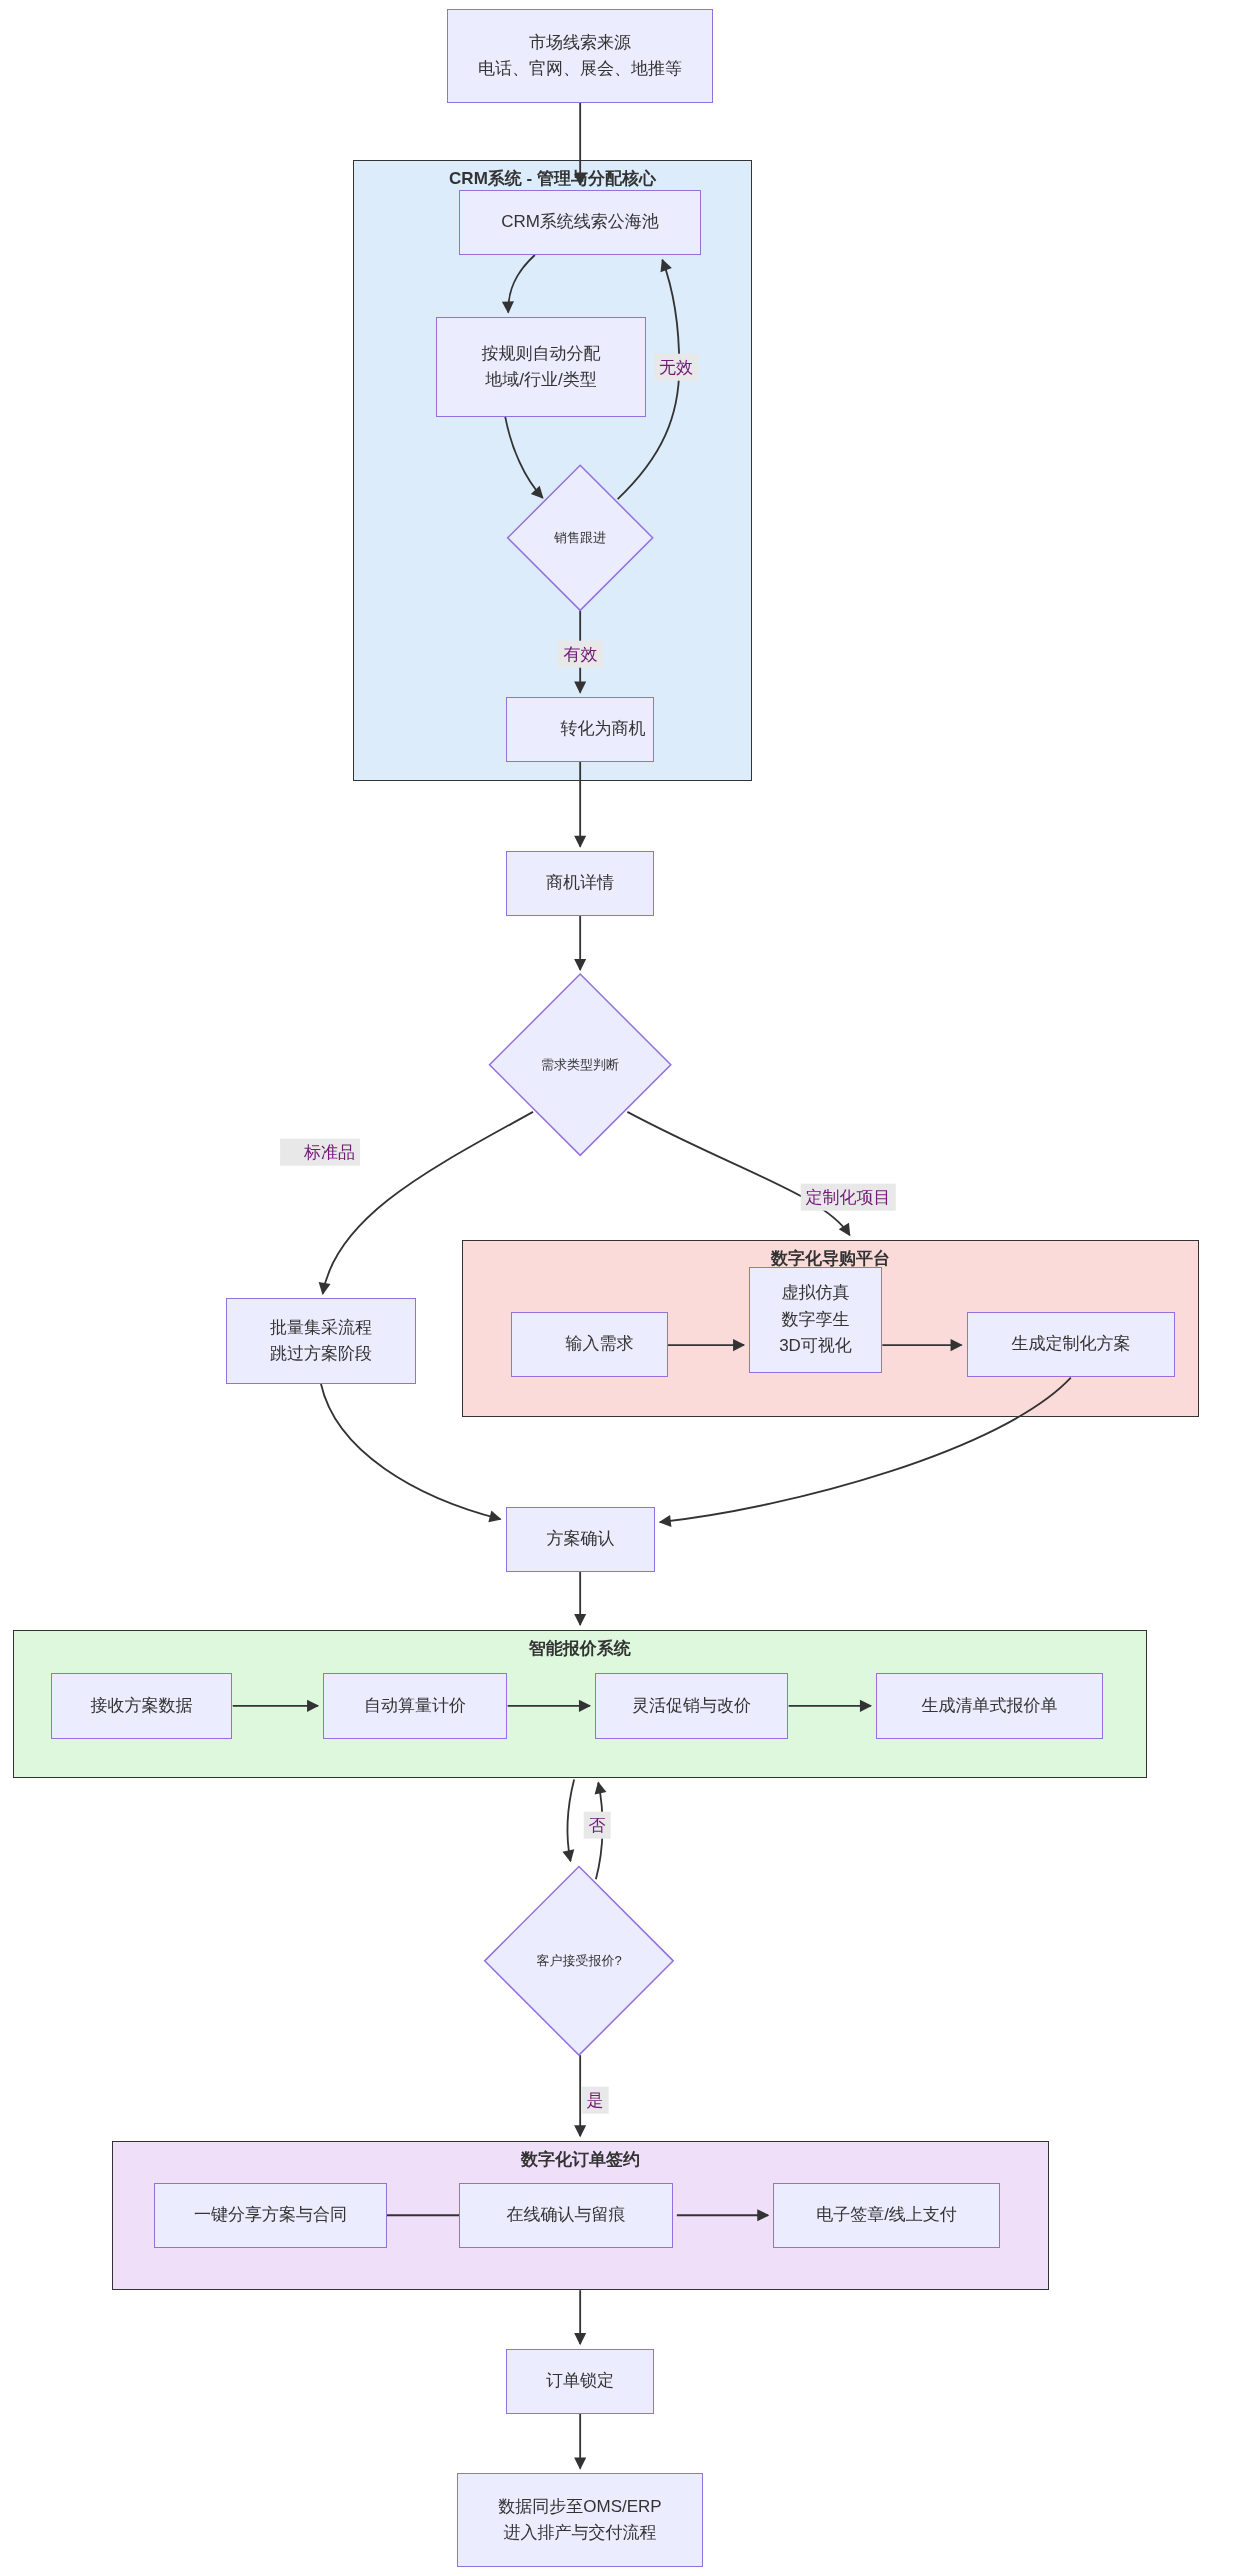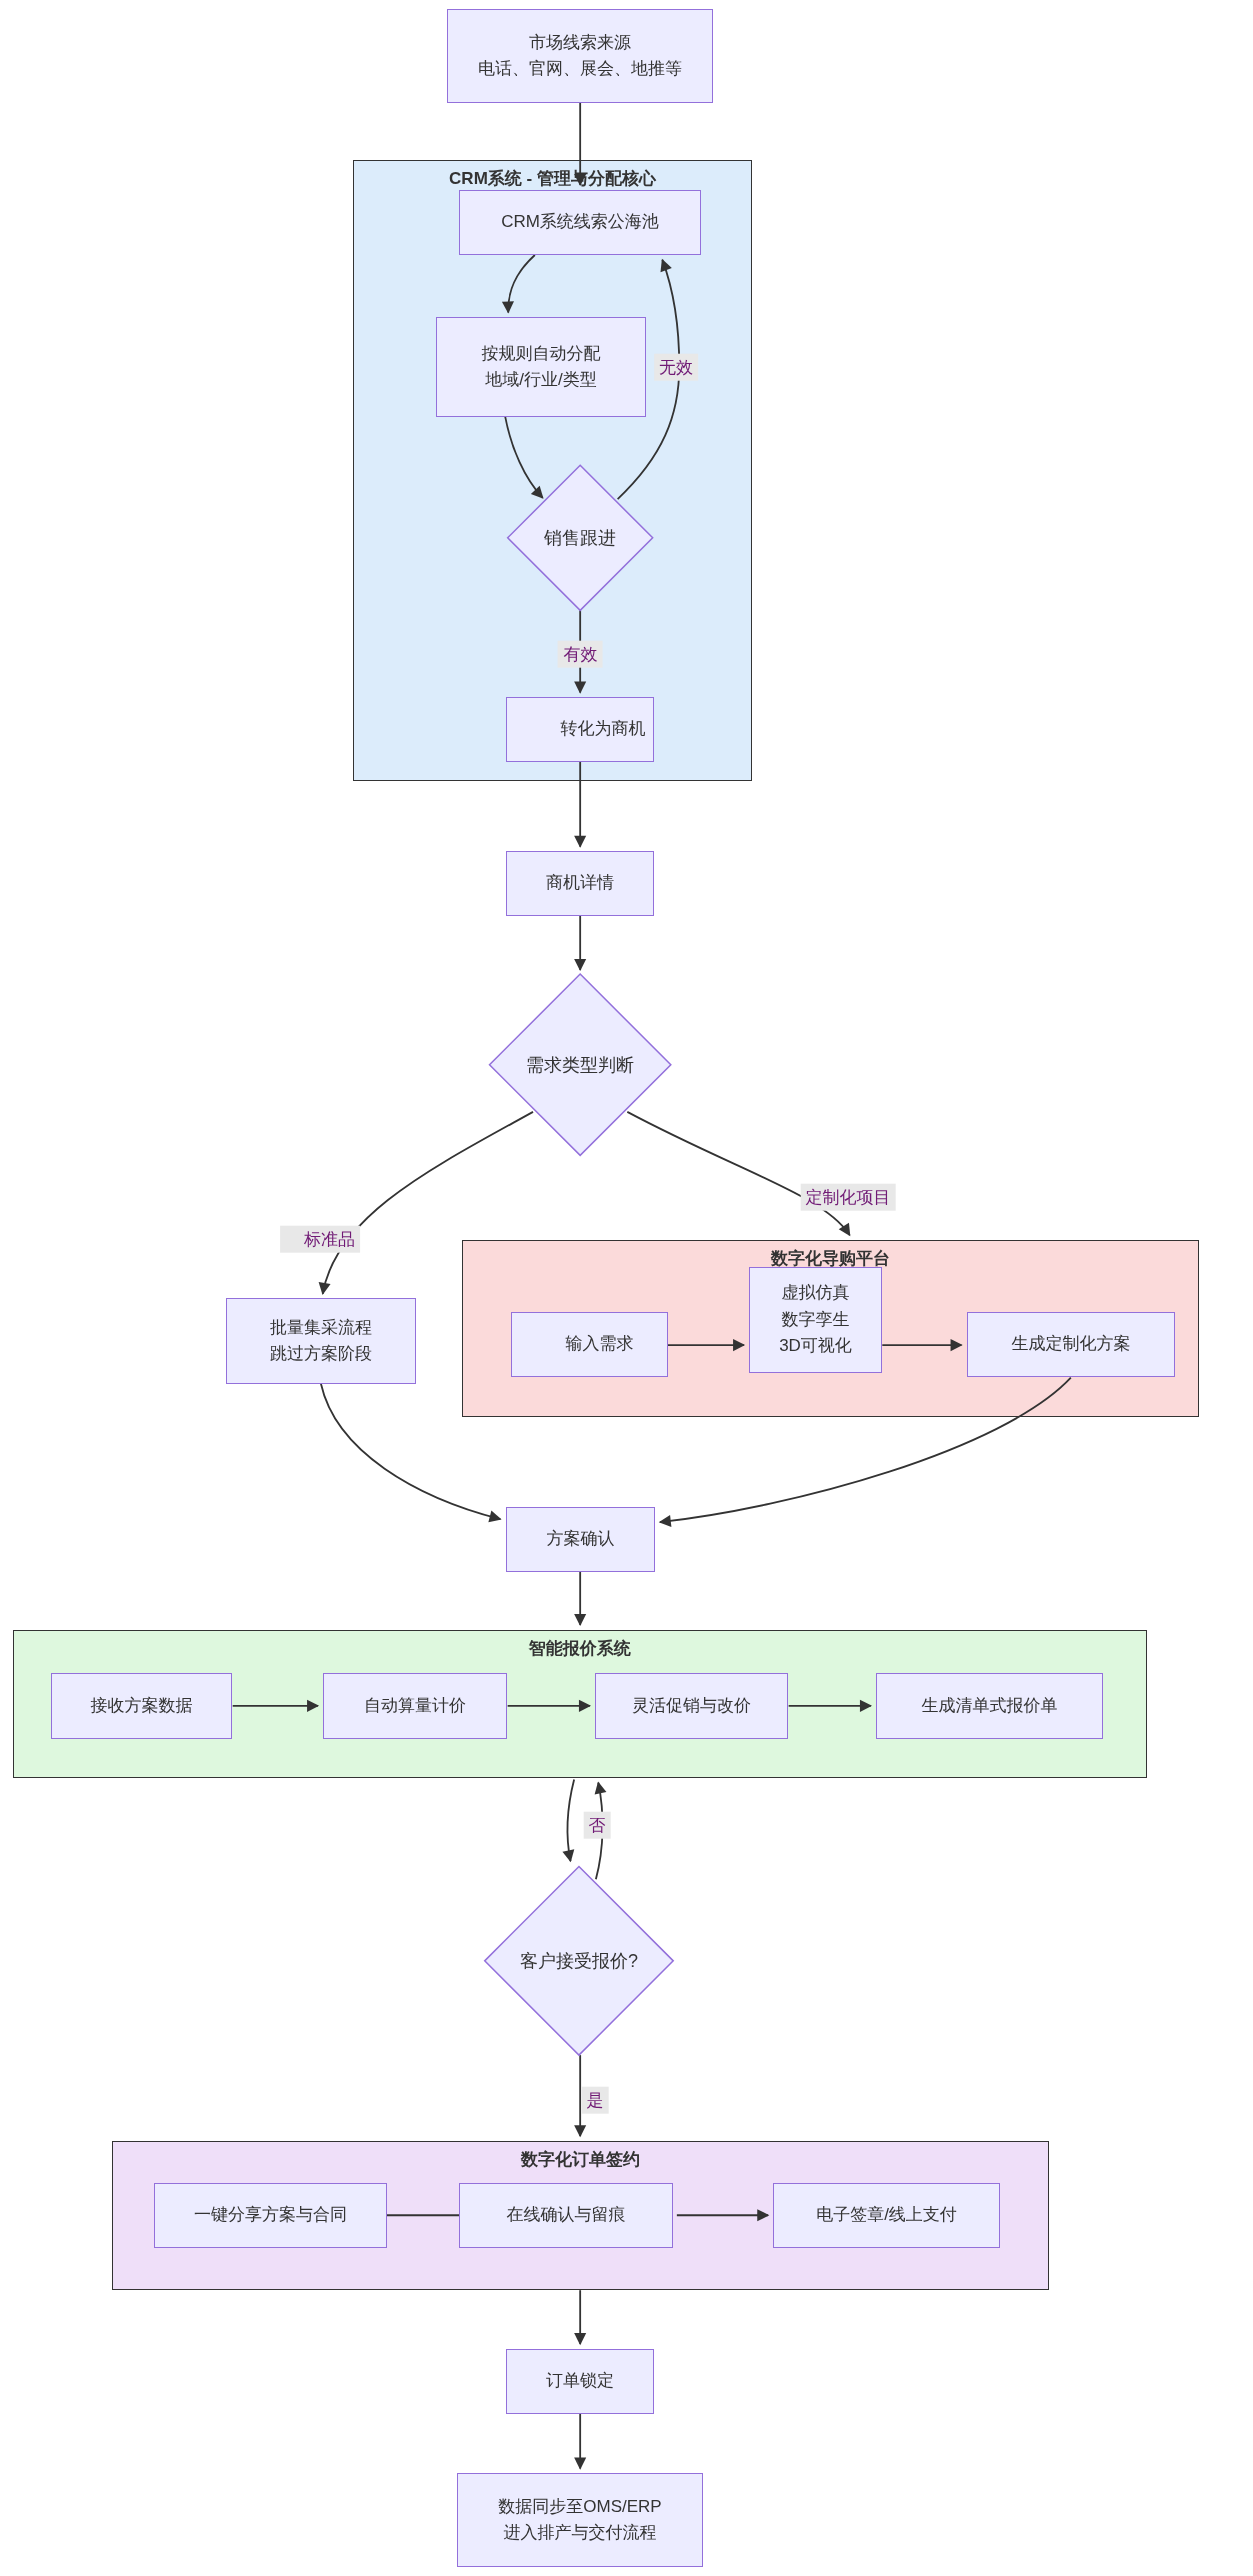--- a/index.html
+++ b/index.html
@@ -37,31 +37,31 @@
   #n-receive  { left:51px;   top:1673px; width:181px; height:66px; }
   #n-auto     { left:323px;  top:1673px; width:184px; height:66px; }
   #n-promo    { left:595px;  top:1673px; width:193px; height:66px; }
   #n-quotelist{ left:876px; top:1673px; width:227px; height:66px; }
   #n-share    { left:154px;  top:2183px; width:233px; height:65px; }
   #n-online   { left:459px;  top:2183px; width:214px; height:65px; }
   #n-esign    { left:773px; top:2183px; width:227px; height:65px; }
   #n-lock     { left:506px;  top:2349px; width:148px; height:65px; }
   #n-sync     { left:457px;  top:2473px; width:246px; height:94px; }
 
-  .diamond-label { position:absolute; transform:translate(-50%,-50%); font-size:18px;
+  .diamond-label { position:absolute; transform:translate(-50%,-50%); font-size:13px;
     color:#333; white-space:nowrap; z-index:2; }
   #dl-follow { left:580px; top:538px; }
   #dl-dtype  { left:580px; top:1065px; }
   #dl-accept { left:579px; top:1961px; }
 
   .edge-label { position:absolute; transform:translate(-50%,-50%); font-size:17px;
     color:#701a75; background:#e8e8e8; padding:1.8px 4.8px; white-space:nowrap; z-index:2; }
   #el-invalid  { left:676px; top:367px; }
   #el-valid    { left:580px;  top:654px;padding-left:6px; }
-  #el-standard { left:320px;  top:1239px;padding-left:24px; }
+  #el-standard { left:320px;  top:1152px;padding-left:24px; }
   #el-custom   { left:848px; top:1197px; }
   #el-no       { left:597px;  top:1825px; }
   #el-yes      { left:595px;  top:2100px; }
 </style>
 </head>
 <body>
 
 <div id="canvas">
 
   <div class="container" id="c-crm">

